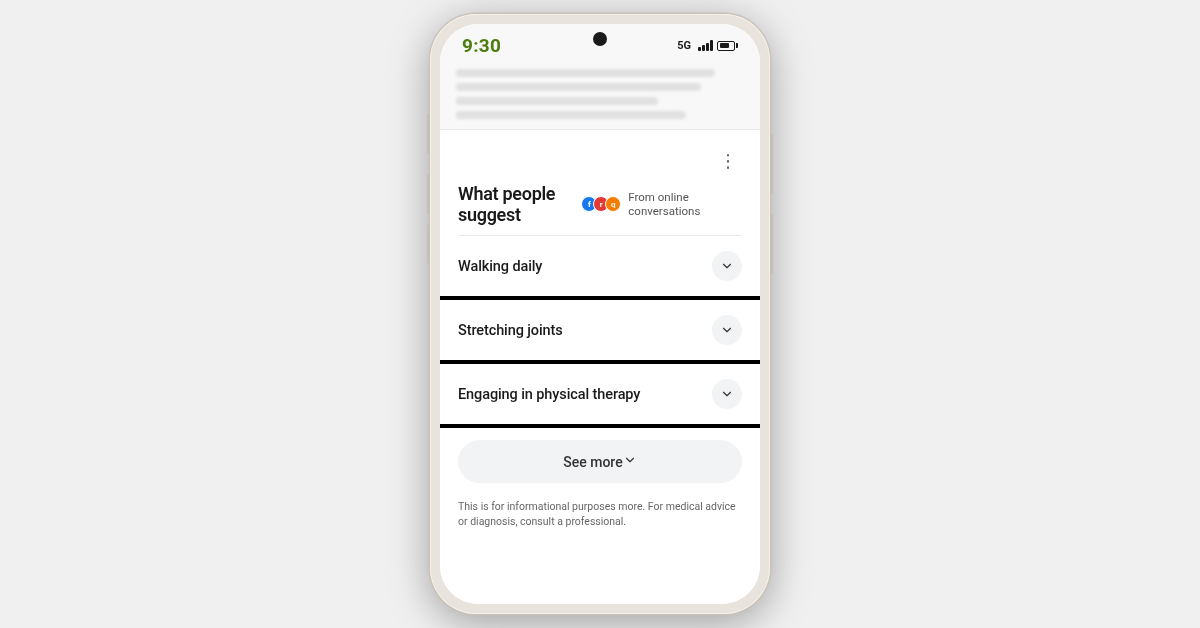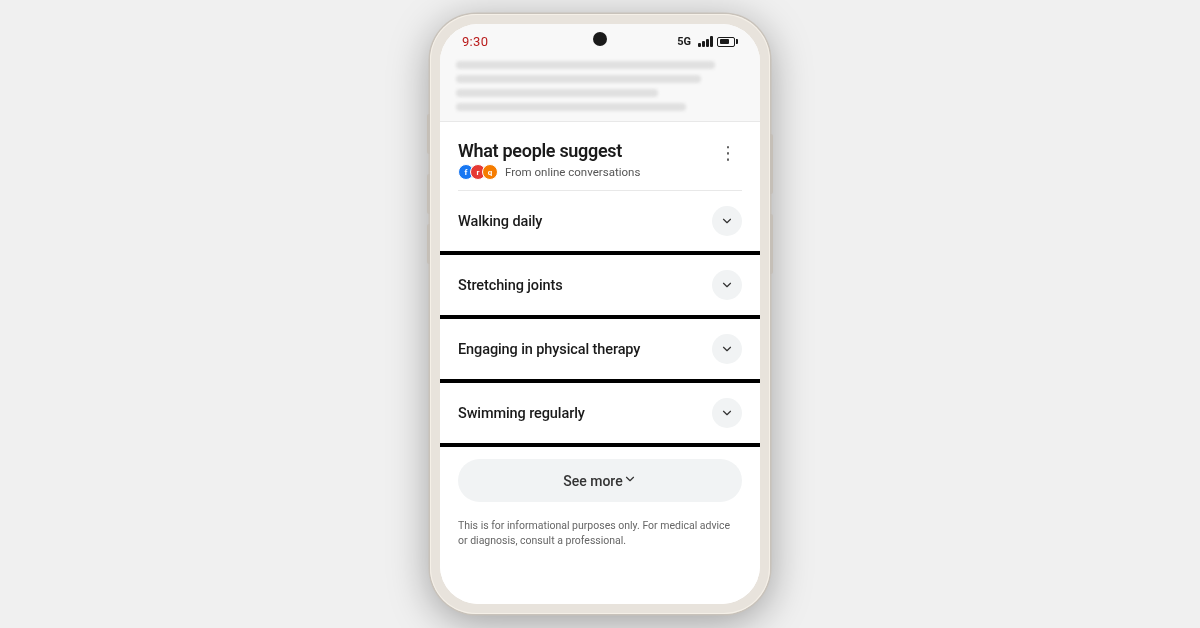--- a/index.html
+++ b/index.html
@@ -71,23 +71,23 @@
       display: flex;
       justify-content: space-between;
       align-items: center;
       padding: 10px 22px 4px;
       background: #f8f8f8;
       flex-shrink: 0;
       position: relative;
     }
 
     .status-time {
-      font-size: 13px;
-      font-weight: 400;
-      color: #b91c1c;
+      font-size: 19px;
+      font-weight: 700;
+      color: #4d7c0f;
       letter-spacing: 0.3px;
     }
 
     .status-icons {
       display: flex;
       align-items: center;
       gap: 4px;
       font-size: 11px;
       font-weight: 600;
       color: #1a1a1a;
@@ -182,22 +182,23 @@
     
     .section-header {
       padding: 18px 18px 10px;
       display: flex;
       justify-content: space-between;
       align-items: flex-start;
     }
 
     .section-title-block {
       display: flex;
-      flex-direction: column;
+      flex-direction: row;
       gap: 3px;
+      margin-top: 35px;
     }
 
     .section-title {
       font-size: 18px;
       font-weight: 600;
       color: #1a1a1a;
       letter-spacing: -0.3px;
     }
 
     .section-subtitle-row {
@@ -389,36 +390,28 @@
 
       <div class="suggestion-item">
         <span class="suggestion-text">Engaging in physical therapy</span>
         <div class="chevron-btn">
           <svg viewBox="0 0 24 24" fill="none">
             <path d="M6 9l6 6 6-6" stroke="#333" stroke-width="2" stroke-linecap="round" stroke-linejoin="round"></path>
           </svg>
         </div>
       </div>
 
-      <div class="suggestion-item">
-        <span class="suggestion-text">Swimming regularly</span>
-        <div class="chevron-btn">
-          <svg viewBox="0 0 24 24" fill="none">
-            <path d="M6 9l6 6 6-6" stroke="#333" stroke-width="2" stroke-linecap="round" stroke-linejoin="round"></path>
-          </svg>
-        </div>
-      </div>
 
 
       <div class="see-more-btn">
         <span class="see-more-text">See more</span>
         <div class="see-more-chevron">
           <svg viewBox="0 0 24 24" fill="none">
             <path d="M6 9l6 6 6-6" stroke="#333" stroke-width="2" stroke-linecap="round" stroke-linejoin="round"></path>
           </svg>
         </div>
       </div>
 
-      <p class="disclaimer">This is for informational purposes only. For medical advice or diagnosis, consult a professional.</p>
+      <p class="disclaimer">This is for informational purposes more. For medical advice or diagnosis, consult a professional.</p>
 
     </div>
   </div>
 </div>
 
 </body></html>

